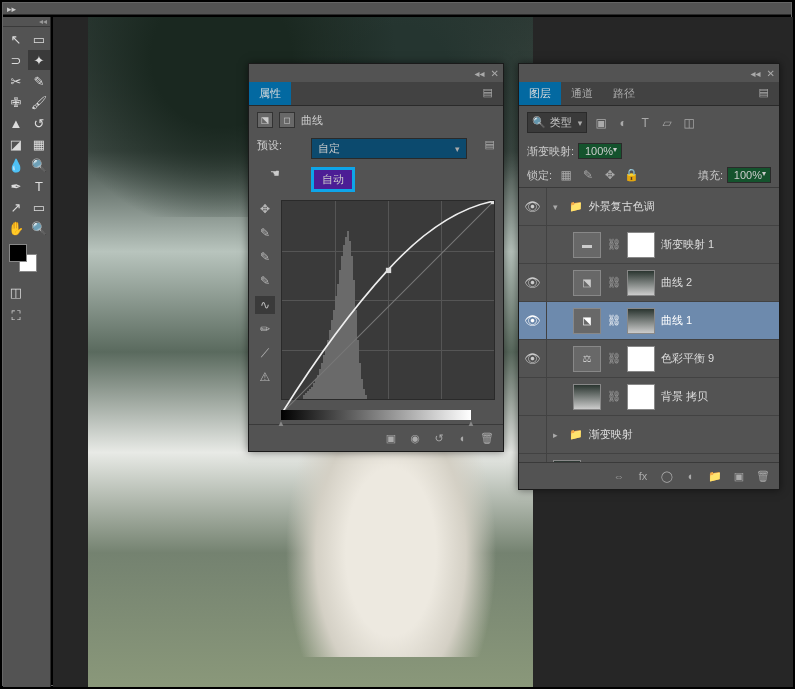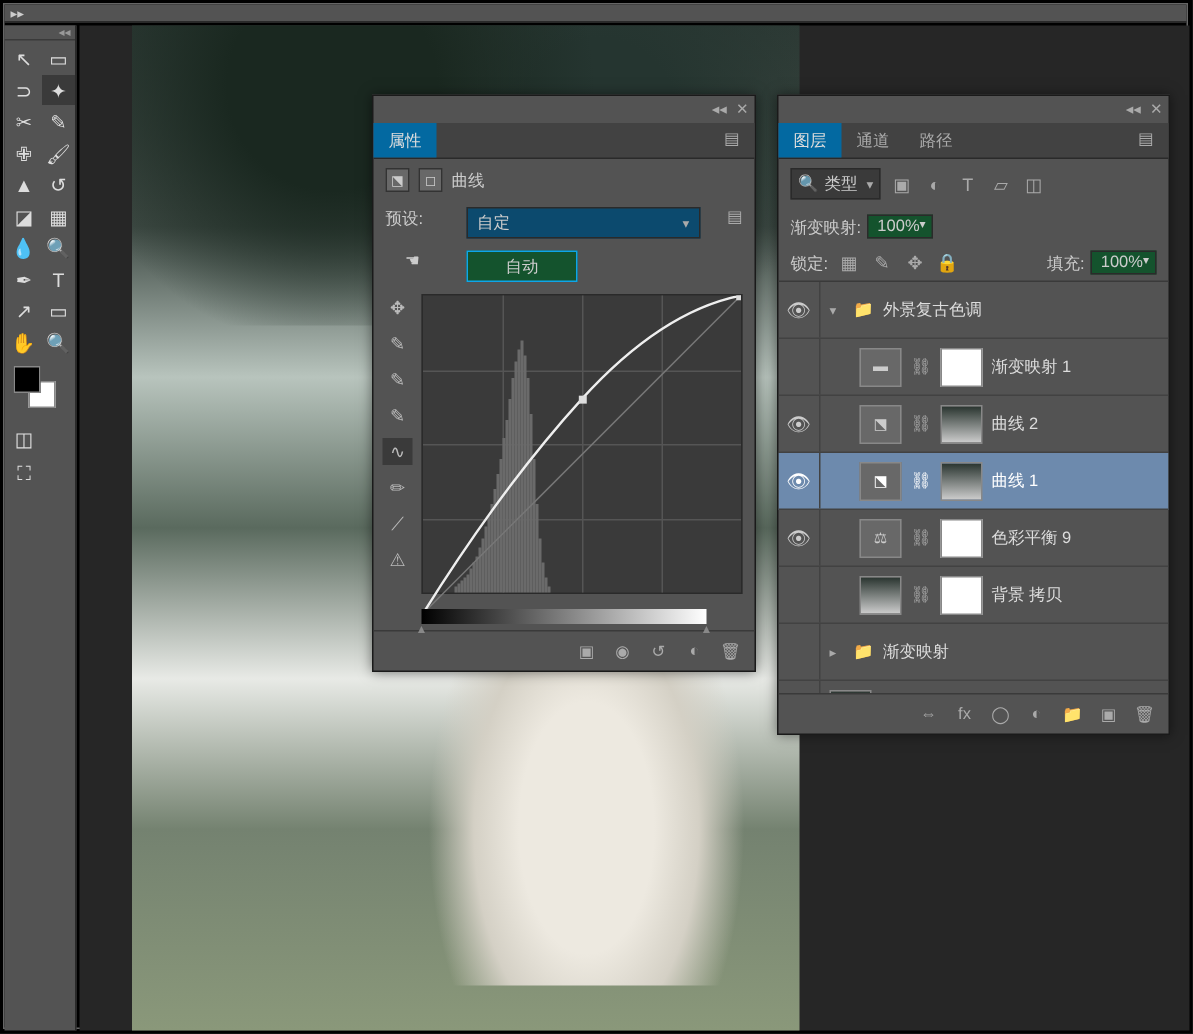--- a/index.html
+++ b/index.html
@@ -27,21 +27,21 @@
 .panel-tabs{display:flex;background:#424242;border-bottom:1px solid #2a2a2a}
 .tab{padding:4px 10px;cursor:pointer;color:#aaa;font-size:11px}
 .tab.active{background:#0369a1;color:#ddd}
 .props{left:245px;top:60px;width:256px}
 .props-title{display:flex;align-items:center;gap:6px;padding:6px 8px}
 .props-title .ic{width:16px;height:16px;background:#686868;border:1px solid #333;display:flex;align-items:center;justify-content:center;font-size:9px}
 .row{display:flex;align-items:flex-start;padding:4px 8px;gap:18px}
 .row label{width:36px;color:#ccc}
 .sel-box{flex:1;background:#0c4a6e;border:1px solid #2a2a2a;padding:2px 6px;display:flex;justify-content:space-between;align-items:center;cursor:pointer}
 .sel-box::after{content:"▾";font-size:9px;color:#aaa}
-.btn{background:#14532d;border:1px solid #0ea5e9;padding:2px 25px;cursor:pointer}
+.btn{background:#4c1d95;border:3px solid #0ea5e9;padding:2px 8px;cursor:pointer}
 .curve-area{display:flex;padding:4px 8px 8px 4px;gap:4px}
 .curve-tools{display:flex;flex-direction:column;gap:6px;width:24px;align-items:center}
 .ct{width:20px;height:18px;display:flex;align-items:center;justify-content:center;cursor:pointer;color:#bbb;font-size:12px}
 .ct.sel{background:#3a3a3a}
 .curve-box{flex:1;height:200px;background:#3a3a3a;border:1px solid #2a2a2a;position:relative}
 .grid-line{position:absolute;background:#555}
 .gl-h{width:100%;height:1px}
 .gl-v{height:100%;width:1px}
 .histogram{position:absolute;bottom:0;left:0;right:0;height:100%;display:flex;align-items:flex-end}
 .hbar{width:2px;background:#6a6a6a}

